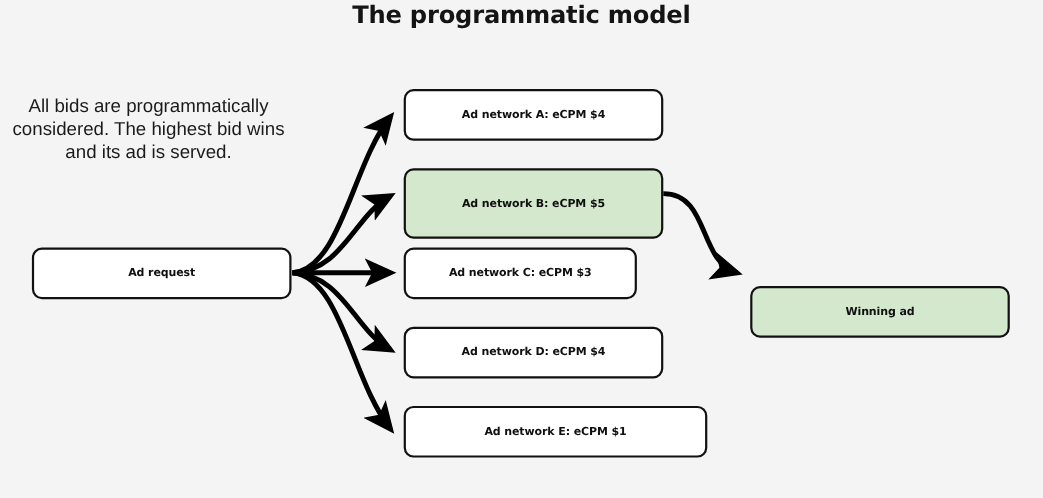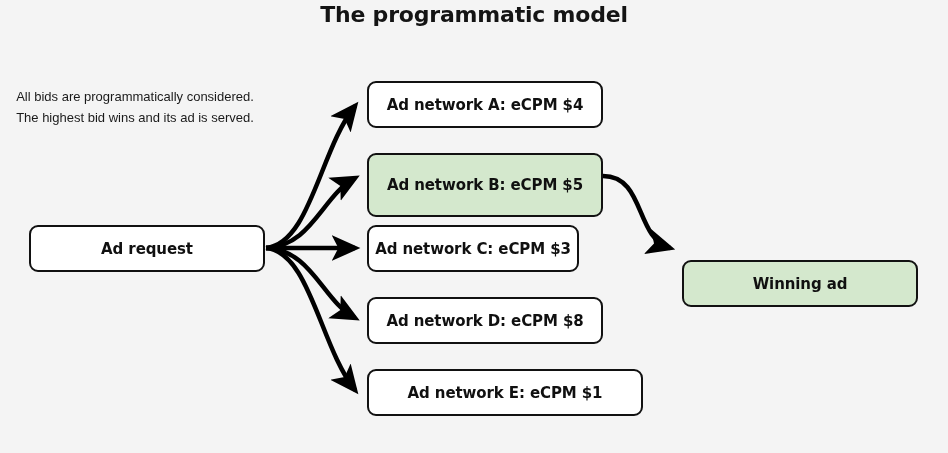--- a/index.html
+++ b/index.html
@@ -30,35 +30,35 @@
     color: #141414;
     letter-spacing: -0.2px;
   }
   .caption {
     position: absolute;
     left: 6px;
     top: 86px;
     width: 258px;
     text-align: center;
     font-family: "Liberation Sans", sans-serif;
-    font-size: 13px;
+    font-size: 17px;
     line-height: 21px;
     color: #1a1a1a;
   }
   .node {
     position: absolute;
     box-sizing: border-box;
     border: 2px solid #111111;
     border-radius: 9px;
     background: #ffffff;
     display: flex;
     align-items: center;
     justify-content: center;
     font-family: "DejaVu Sans", sans-serif;
-    font-size: 15px;
+    font-size: 10px;
     font-weight: bold;
     color: #101010;
     letter-spacing: -0.1px;
   }
   .node.green {
     background: #d4e8cd;
   }
   #edges {
     position: absolute;
     left: 0;
@@ -104,21 +104,21 @@
 
   <div class="node green" style="left:367px; top:153px; width:236px; height:64px;">
     <span>Ad network B: eCPM $5</span>
   </div>
 
   <div class="node" style="left:367px; top:225px; width:212px; height:47px;text-align:center;">
     <span>Ad network C: eCPM $3</span>
   </div>
 
   <div class="node" style="left:367px; top:297px; width:236px; height:47px;">
-    <span>Ad network D: eCPM $8</span>
+    <span>Ad network D: eCPM $4</span>
   </div>
 
   <div class="node" style="left:367px; top:369px; width:276px; height:47px;align-items:center;">
     <span>Ad network E: eCPM $1</span>
   </div>
 
   <div class="node green" style="left:682px; top:225px; width:236px; height:47px;margin-top:35px;">
     <span>Winning ad</span>
   </div>
 

